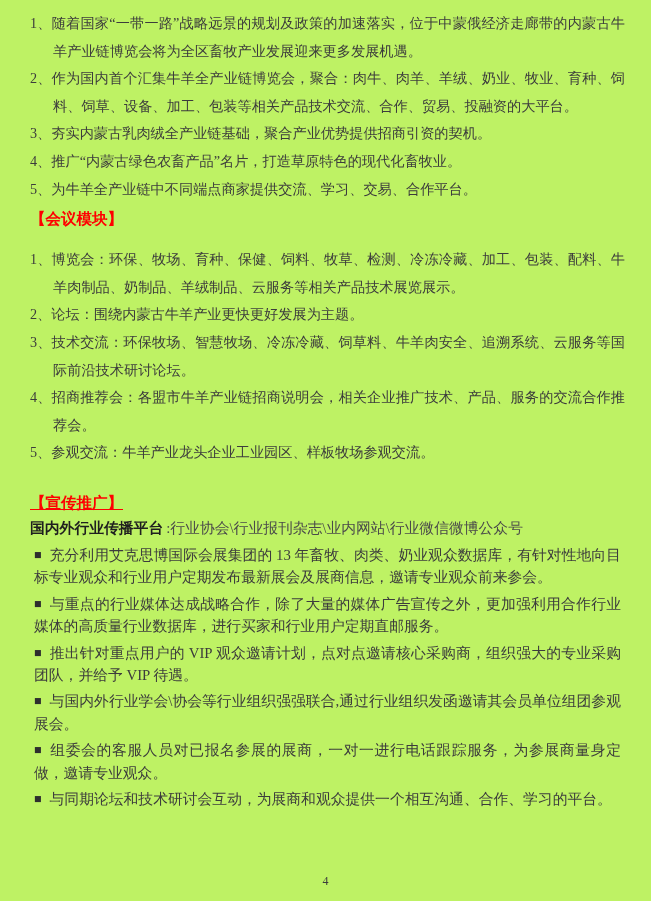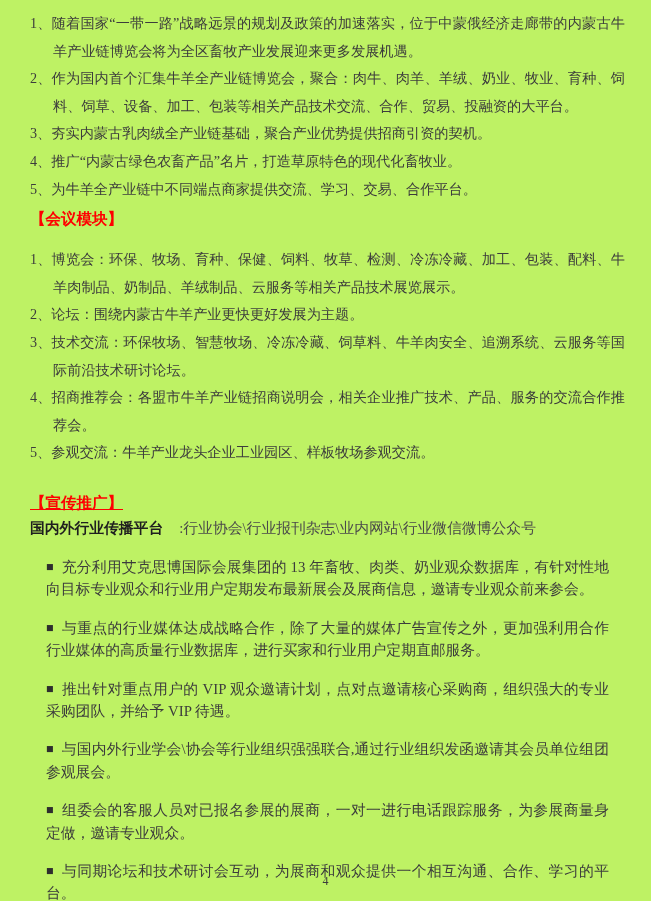--- a/index.html
+++ b/index.html
@@ -50,26 +50,26 @@
     line-height: 23px;
     margin: 0;
     text-align: justify;
   }
   .platform-label {
     font-weight: bold;
     color: #1f1f1f;
   }
   .platform-rest {
     color: #4a4a4a;
-    margin-left: 16px;
+    margin-left: 3px;
   }
   .bullet-para {
     font-size: 14.8px;
     line-height: 22.4px;
-    margin: 16px;
+    margin: 4px;
     text-align: justify;
   }
   .bullet-para .bullet {
     font-size: 12.5px;
     margin-right: 8px;
     vertical-align: 1px;
     color: #2e2e2e;
   }
   .footer {
     position: absolute;

